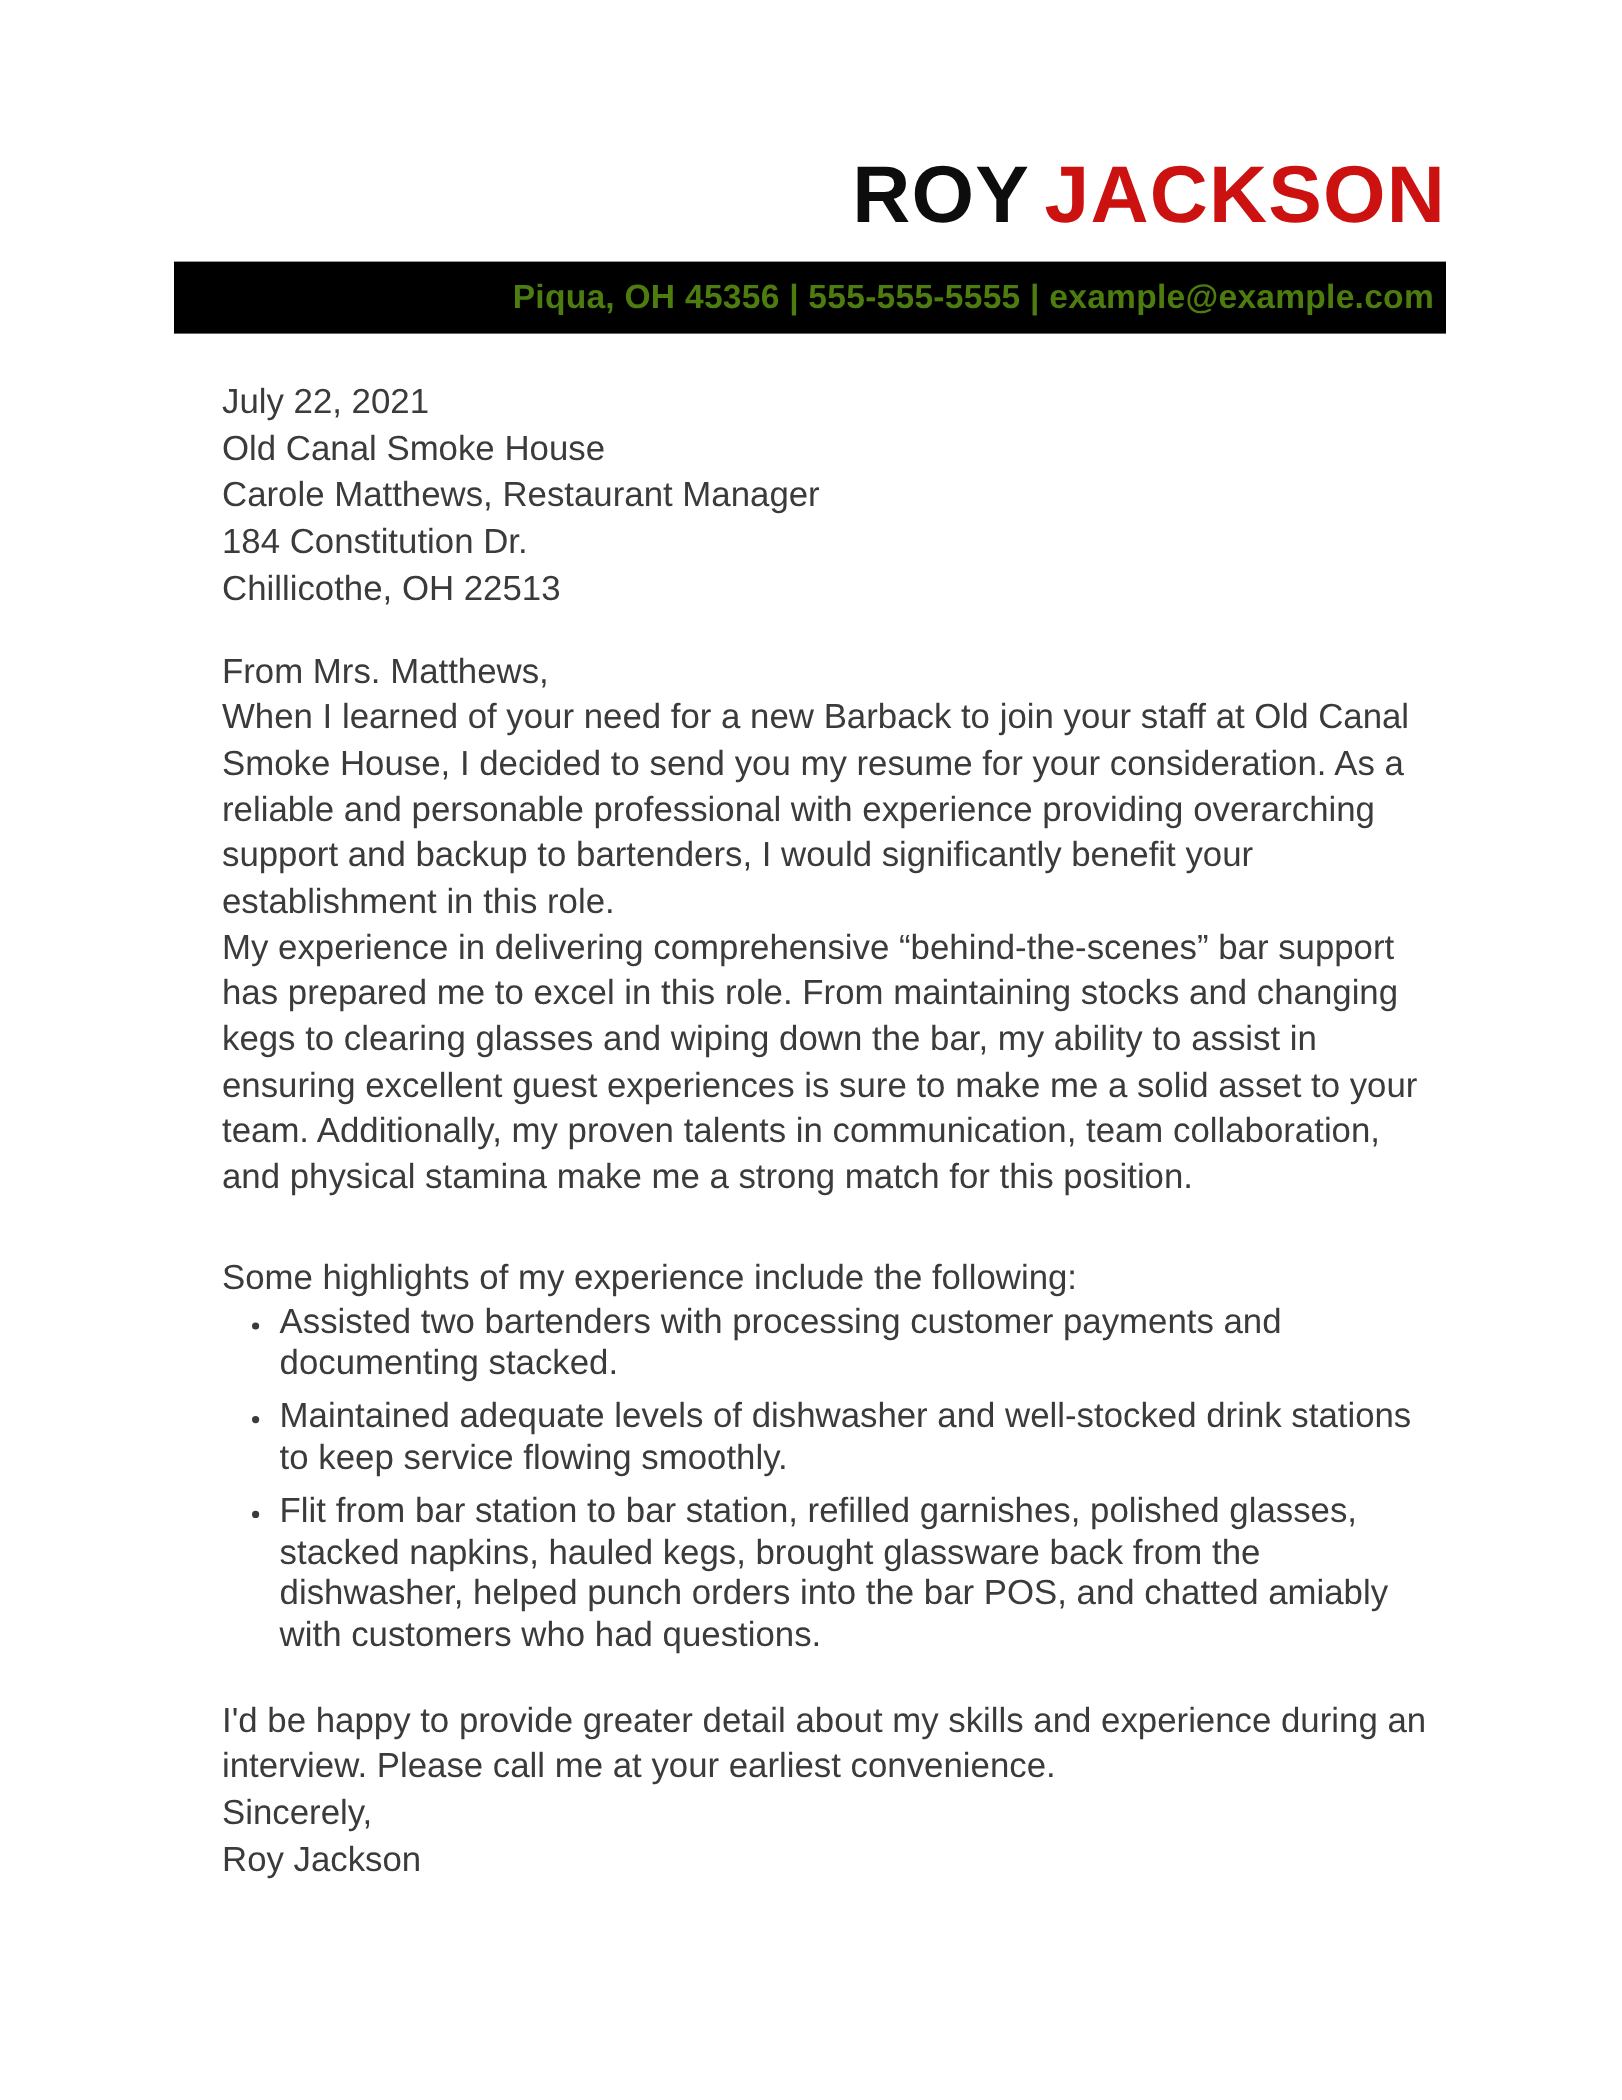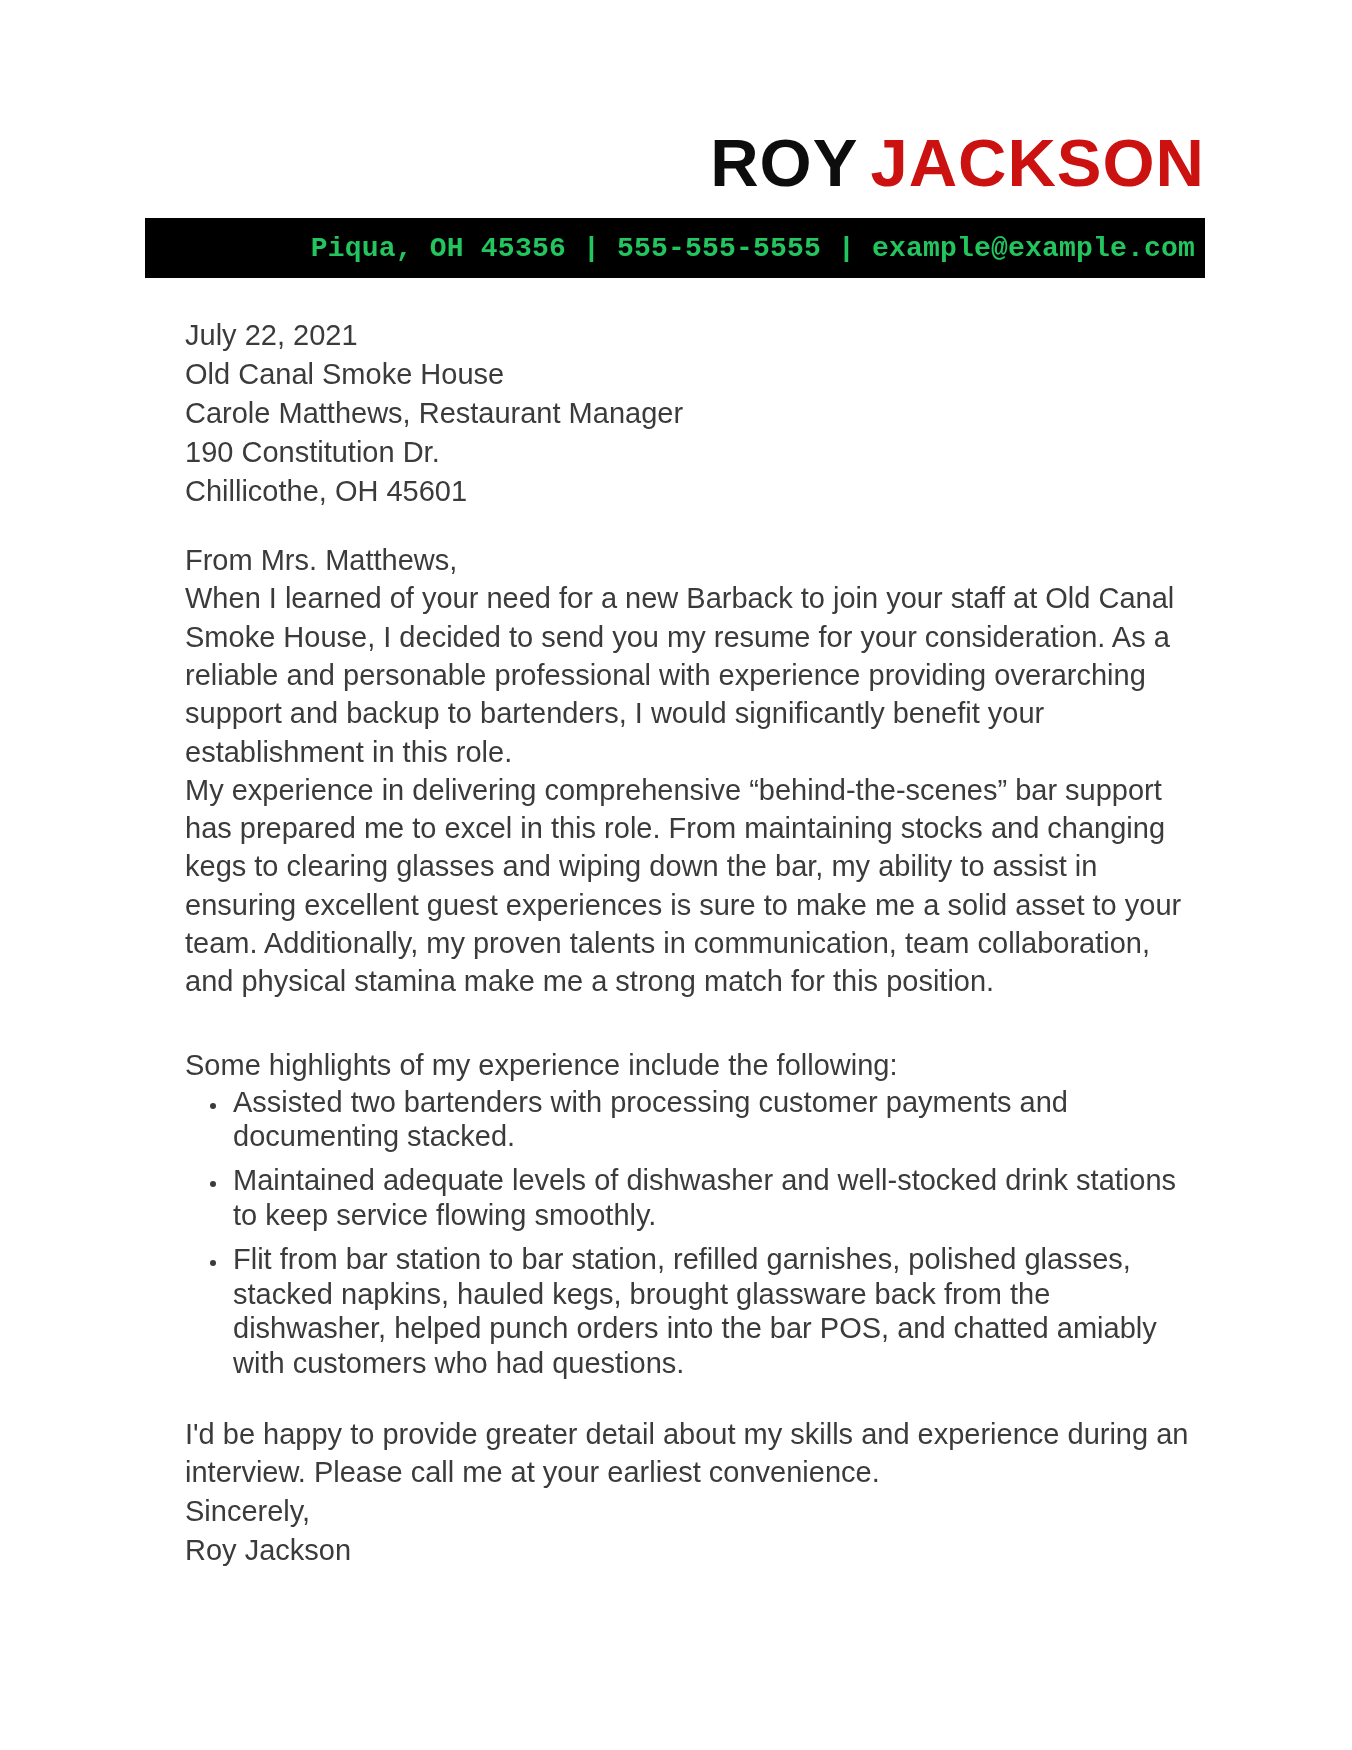--- a/index.html
+++ b/index.html
@@ -78,34 +78,34 @@
   .signoff, .signature { line-height: 1.35; }
 </style>
 </head>
 <body style="color: rgb(59, 59, 59);">
 
 <div class="page">
 
   <header>
     <h1 class="name" style="color: rgb(13, 13, 13);"><span class="first">ROY</span><span class="last" style="color: rgb(204, 17, 17);">JACKSON</span></h1>
 
-    <div class="contact-bar" style="background: rgb(0, 0, 0); color: #22c55e; font-family: Liberation Mono, monospace;">
+    <div class="contact-bar" style="background: rgb(0, 0, 0); color: #4d7c0f;">
       <span>Piqua, OH 45356 | 555-555-5555 | example@example.com</span>
     </div>
   </header>
 
   <main class="letter">
 
     <p class="date">July 22, 2021</p>
 
     <div class="recipient">
       <div class="line">Old Canal Smoke House</div>
       <div class="line">Carole Matthews, Restaurant Manager</div>
-      <div class="line">190 Constitution Dr.</div>
-      <div class="line">Chillicothe, OH 45601</div>
+      <div class="line">184 Constitution Dr.</div>
+      <div class="line">Chillicothe, OH 22513</div>
     </div>
 
     <p class="salutation">From Mrs. Matthews,</p>
 
     <p class="para">When I learned of your need for a new Barback to join your staff at Old Canal Smoke House, I decided to send you my resume for your consideration. As a reliable and personable professional with experience providing overarching support and backup to bartenders, I would significantly benefit your establishment in this role.</p>
 
     <p class="para before-highlights">My experience in delivering comprehensive “behind-the-scenes” bar support has prepared me to excel in this role. From maintaining stocks and changing kegs to clearing glasses and wiping down the bar, my ability to assist in ensuring excellent guest experiences is sure to make me a solid asset to your team. Additionally, my proven talents in communication, team collaboration, and physical stamina make me a strong match for this position.</p>
 
     <p class="highlights-intro">Some highlights of my experience include the following:</p>
 

